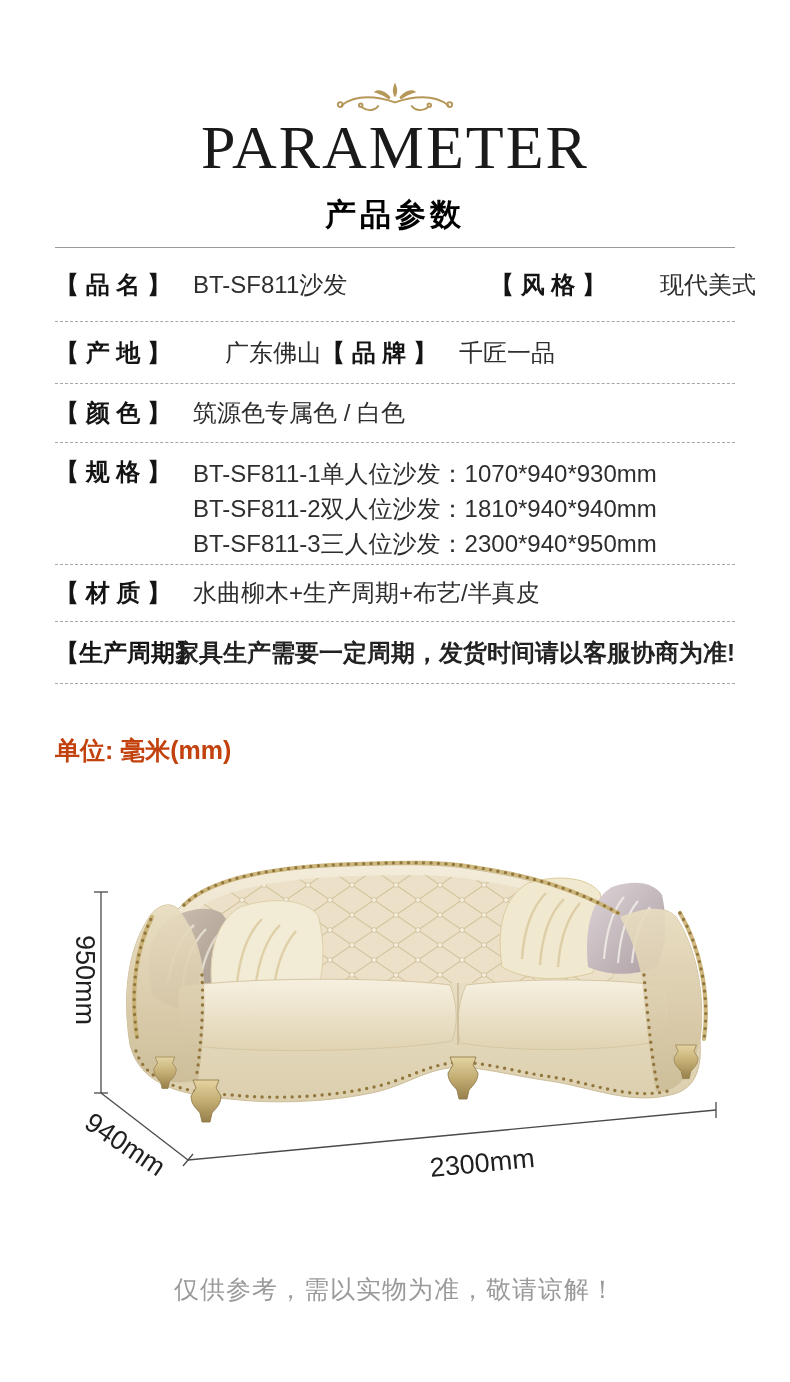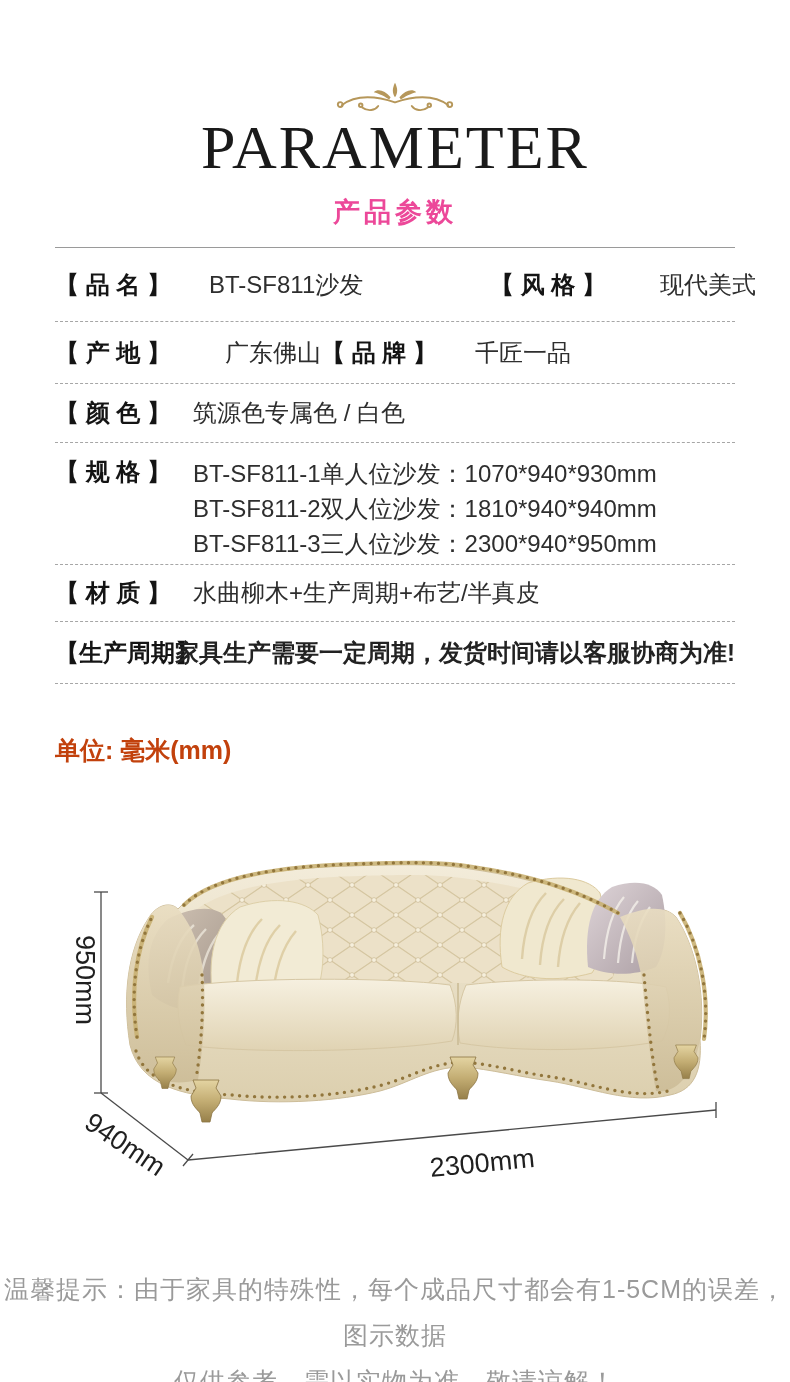--- a/index.html
+++ b/index.html
@@ -4,27 +4,27 @@
 <style>
   html,body{margin:0;padding:0;background:#ffffff;}
   .page{position:relative;width:790px;height:1382px;background:#ffffff;overflow:hidden;
         font-family:"Liberation Sans","DejaVu Sans",sans-serif;color:#333;}
   
   .ornament{position:absolute;top:80px;left:50%;transform:translateX(-50%);width:124px;height:36px;}
   .title{position:absolute;top:112px;left:0;width:100%;text-align:center;
          font-family:"Liberation Serif","DejaVu Serif",serif;font-size:62px;font-weight:400;
          letter-spacing:2px;color:#1a1a1a;}
   .subtitle{position:absolute;top:194px;left:0;width:100%;text-align:center;
-            font-size:27px;font-weight:700;letter-spacing:4px;color:#ec4899;}
+            font-size:31px;font-weight:700;letter-spacing:4px;color:#000000;}
   
   .spec-table{position:absolute;left:55px;top:247px;width:680px;border-top:1px solid #9a9a9a;}
   .spec-row{display:flex;align-items:center;border-bottom:1px dashed #a6a6a6;box-sizing:border-box;}
   .h74{height:74px}.h62{height:62px}.h59{height:59px}.h122{height:122px;align-items:flex-start;padding-top:13px}.h57{height:57px}
   .pair{display:flex;align-items:center;}
-  .pair.left-col{flex:none;width:435px;gap:16px;}
+  .pair.left-col{flex:none;width:435px;}
   .pair.right-col{flex:1;gap:32px;}
   .spec-label{min-width:92px;margin-right:22px;white-space:nowrap;
               font-size:24px;font-weight:700;color:#141414;}
   .spec-value{font-size:24px;color:#2e2e2e;white-space:nowrap;}
   .spec-lines .spec-value{display:block;line-height:35px;}
   .row-period .spec-label{margin-right:4px;min-width:0;}
   .row-period .spec-value{font-weight:700;color:#222;padding-left:14px;}
   
   .unit-note{position:absolute;left:55px;top:734px;font-size:25px;font-weight:700;color:#c2410c;}
   
@@ -211,17 +211,16 @@
       <path d="M 143,366 L 153,354"></path>
       <path d="M 148,360 L 676,310"></path>
       <path d="M 676,302 L 676,318"></path>
     </g>
     <text class="dim-text" x="36" y="180" text-anchor="middle" transform="rotate(90 36 180)">950mm</text>
     <text class="dim-text" x="80" y="352" text-anchor="middle" transform="rotate(34 80 352)">940mm</text>
     <text class="dim-text" x="443" y="372" text-anchor="middle" transform="rotate(-5.5 443 372)">2300mm</text>
   </svg>
 
   <div class="footer">
-    <div>温馨提示：由于家具的特殊性，每个成品尺寸都会有1-5CM的误差，图示数据</div>
     <div>仅供参考，需以实物为准，敬请谅解！</div>
   </div>
 
 </div>
 
 </body></html>

